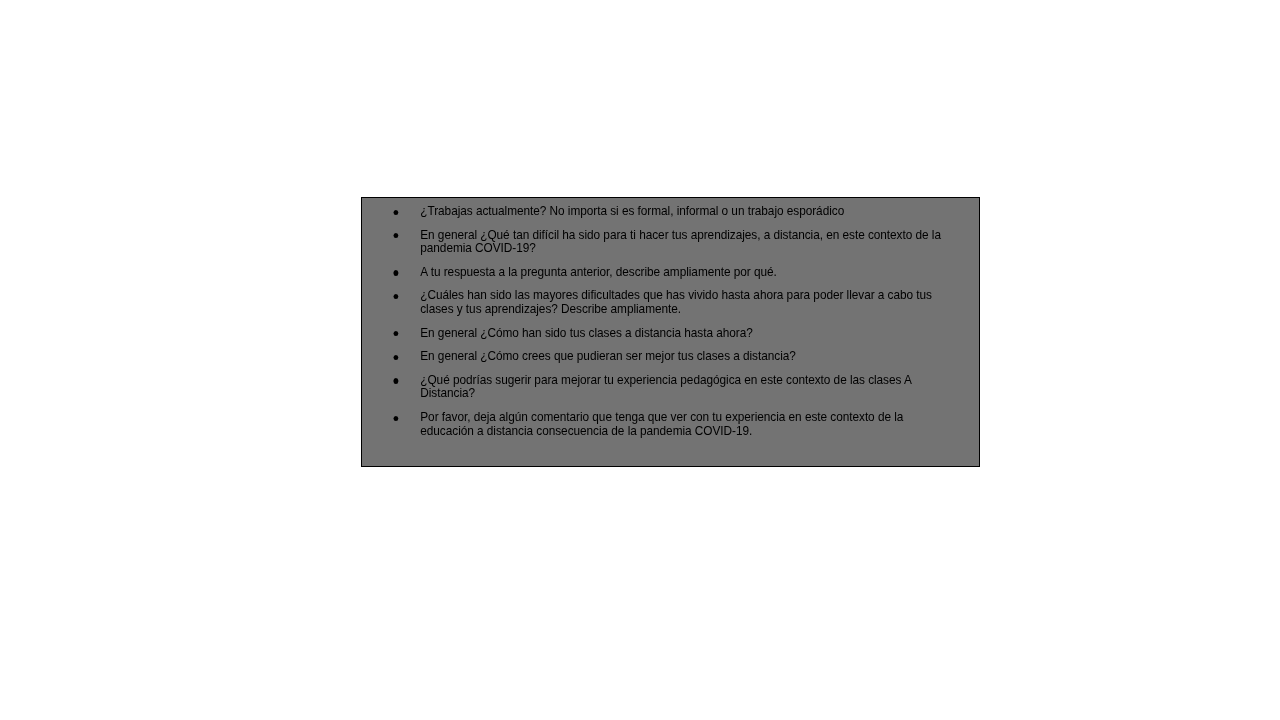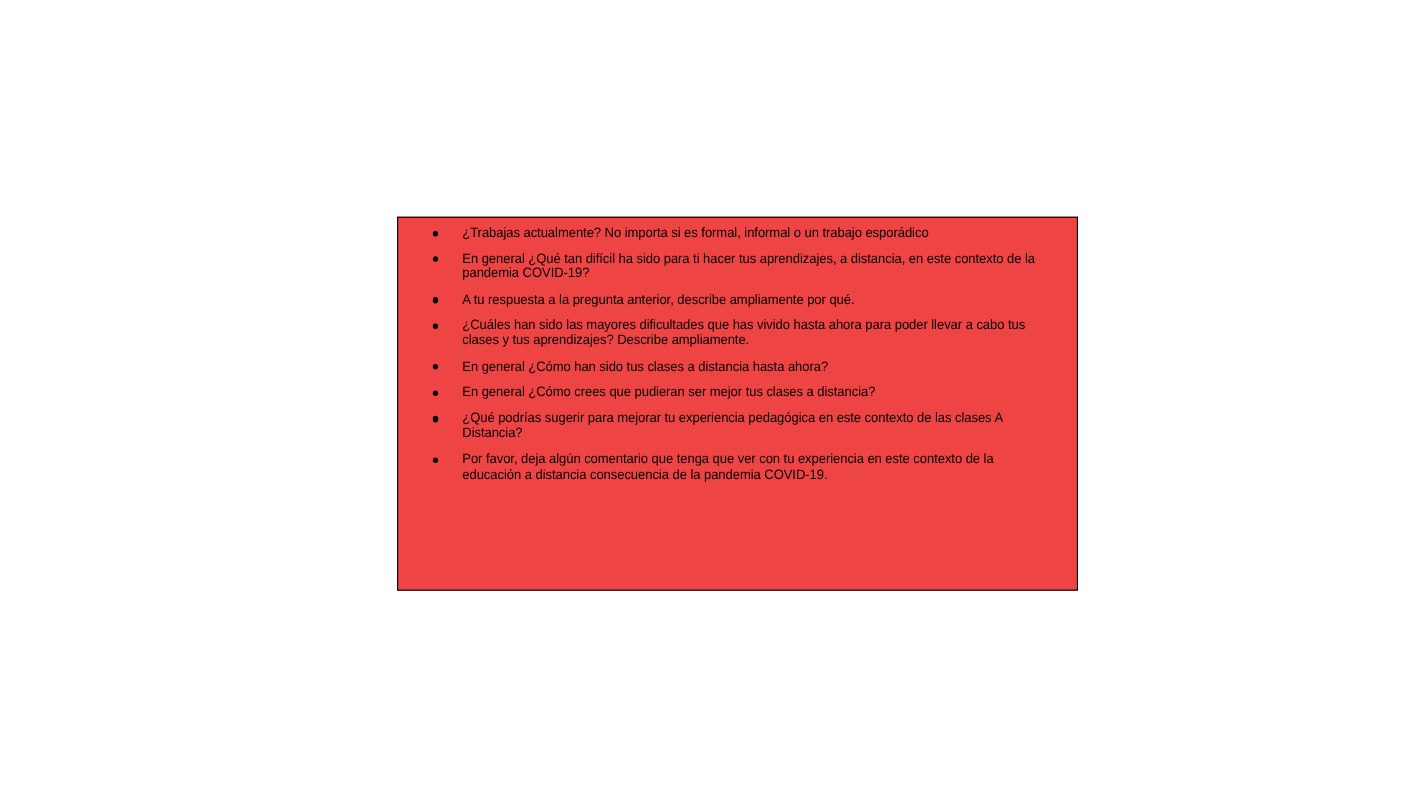--- a/index.html
+++ b/index.html
@@ -13,24 +13,24 @@
     font-family: "Liberation Sans", sans-serif;
     overflow: hidden;
     position: relative;
   }
 
   #question-box {
     position: absolute;
     left: 361px;
     top: 197px;
     width: 619px;
-    height: 340px;
+    height: 270px;
     box-sizing: border-box;
     border: 1px solid #000000;
-    background: #ef4444;
+    background: #737373;
   }
 
   ul.question-list {
     list-style: none;
     margin: 0;
     padding: 7px 0 0 0;
   }
 
   ul.question-list li {
     position: relative;

